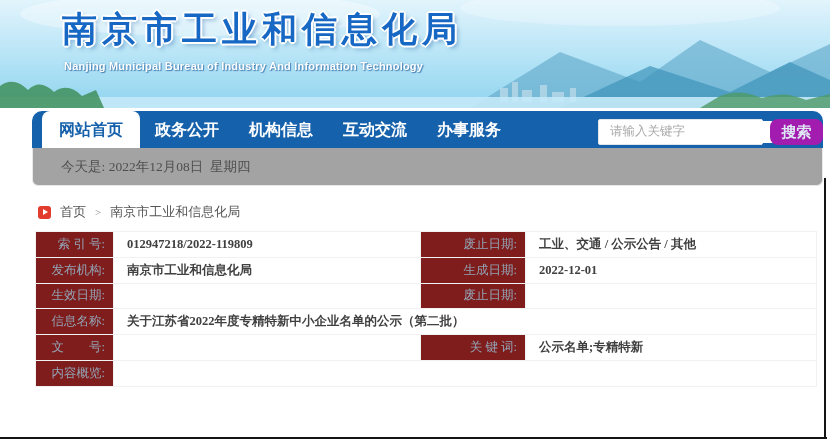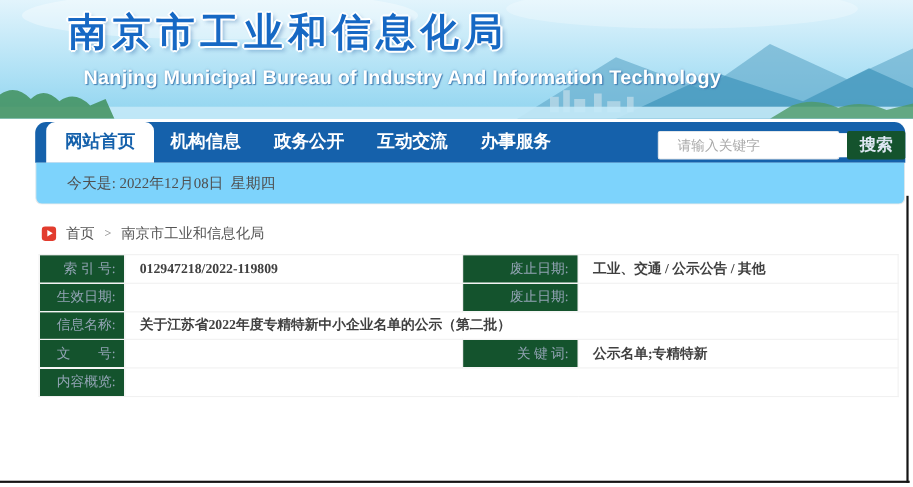--- a/index.html
+++ b/index.html
@@ -8,69 +8,69 @@
 
   
   .banner{position:absolute;left:0;top:0;width:830px;height:108px;overflow:hidden;}
   .banner svg{position:absolute;left:0;top:0;}
   .banner-title{position:absolute;left:62px;top:6px;
     font-family:"Liberation Sans","DejaVu Sans",sans-serif;font-weight:bold;
     font-size:35px;letter-spacing:5px;color:#1668c4;white-space:pre;
     text-shadow:-2px 0 0 #fff,2px 0 0 #fff,0 -2px 0 #fff,0 2px 0 #fff,
       -1px -1px 0 #fff,1px -1px 0 #fff,-1px 1px 0 #fff,1px 1px 0 #fff,
       3px 3px 4px rgba(30,90,160,.45);}
-  .banner-sub{position:absolute;left:76px;top:60px;
+  .banner-sub{position:absolute;left:64px;top:60px;
     font-family:"Liberation Sans","DejaVu Sans",sans-serif;font-weight:bold;
-    font-size:18px;color:#fff;letter-spacing:.2px;
+    font-size:11px;color:#fff;letter-spacing:.2px;
     text-shadow:1px 1px 1px rgba(60,120,175,.9),0 0 2px rgba(70,130,180,.6);}
 
   
   .navbar{position:absolute;left:32px;top:111px;width:791px;height:37px;
     background:#1561ab;border-radius:10px 10px 0 0;}
   .nav-tabs{display:flex;align-items:flex-start;height:37px;border-radius:16px;}
   .tab{width:94px;height:37px;line-height:37px;text-align:center;color:#fff;
     font-family:"Liberation Sans","DejaVu Sans",sans-serif;font-weight:bold;
     font-size:16px;cursor:pointer;}
   .tab-active{width:98px;margin-left:10px;background:#fff;color:#1561ab;
     border-radius:8px 8px 0 0;}
   .search-box{position:absolute;left:566px;top:8px;width:165px;height:26px;
     background:#fff;border:1px solid #e2e6ea;border-radius:2px;box-sizing:border-box;
     display:flex;align-items:center;padding-left:8px;}
-  .search-box input{border:none;outline:none;flex:1;height:20px;margin-left:7px;
-    font-family:Liberation Serif, serif;font-size:12.5px;color:#555;}
+  .search-box input{border:none;outline:none;flex:1;height:20px;margin-left:1px;
+    font-family:Liberation Mono, monospace;font-size:12.5px;color:#555;}
   .search-box input::placeholder{color:#a9a9a9;}
   .search-btn{position:absolute;left:738px;top:8px;width:53px;height:26px;
-    background:#14532d;border:none;border-radius:2px;color:#dfe8f4;
+    background:#a21caf;border:none;border-radius:8px;color:#dfe8f4;
     font-family:"Liberation Sans","DejaVu Sans",sans-serif;font-weight:bold;
     font-size:15px;cursor:pointer;line-height:26px;text-align:center;padding:0;}
 
   
   .dateline{position:absolute;left:32px;top:148px;width:791px;height:38px;
-    background:#7dd3fc;border:1px solid #e9e9e9;border-top:none;
+    background:#a3a3a3;border:1px solid #e9e9e9;border-top:none;
     border-radius:0 0 6px 6px;box-sizing:border-box;
     display:flex;align-items:center;padding-left:28px;}
   .dateline-text{font-size:13.5px;color:#4f4f4f;white-space:pre;}
 
   
   .breadcrumb{position:absolute;left:38px;top:203px;display:flex;align-items:center;
     gap:9px;font-size:13px;color:#555;}
   .crumb-icon{width:13px;height:13px;border-radius:3px;background:#e23c2e;
     display:inline-flex;align-items:center;justify-content:center;flex:none;}
   .crumb-icon::after{content:'';border-left:5px solid #fff;
     border-top:3px solid transparent;border-bottom:3px solid transparent;margin-left:1px;}
   .crumb{cursor:pointer;}
   .crumb-sep{color:#8a8a8a;font-size:11px;}
 
   
   .info-table{position:absolute;left:35px;top:231px;width:781px;
     border-collapse:collapse;table-layout:fixed;background:#fff;
     border:1px solid #e3e3e3;font-size:12.5px;}
   .info-table td{height:24.8px;border:1px solid #f1f1f1;overflow:hidden;
     white-space:nowrap;}
-  .cell-label{background:#14532d;color:#93a4b5;text-align:right;
+  .cell-label{background:#7f1d1d;color:#93a4b5;text-align:right;
     padding:0 8px 0 0;}
   .cell-value{color:#404040;font-weight:bold;padding:0 4px 0 13px;}
   .file-link{display:inline-flex;align-items:center;cursor:pointer;}
   .file-link .dl-ico{flex:none;margin-right:42px;display:inline-flex;}
 
   
   .frame-bottom{position:absolute;left:0;top:437px;width:827px;height:2px;background:#141414;}
   .frame-right{position:absolute;left:824px;top:178px;width:2px;height:261px;background:#141414;}
 </style>
 </head>
@@ -104,22 +104,22 @@
       <path d="M0,108 L0,86 Q14,76 28,90 Q40,78 54,92 Q68,82 82,96 L96,90 L104,108 Z" fill="#3f8f5c" opacity="0.85"></path>
       <path d="M700,108 L720,96 Q740,88 762,98 Q784,90 806,100 L830,94 L830,108 Z" fill="#4d9a66" opacity="0.8"></path>
     </svg>
     <div class="banner-title">南京市工业和信息化局</div>
     <div class="banner-sub">Nanjing Municipal Bureau of Industry And Information Technology</div>
   </div>
 
   <div class="navbar">
     <div class="nav-tabs">
         <div class="tab tab-active">网站首页</div>
+        <div class="tab">政务公开</div>
         <div class="tab">机构信息</div>
-        <div class="tab">政务公开</div>
         <div class="tab">互动交流</div>
         <div class="tab">办事服务</div>
       </div>
     <div class="search-box">
       <svg width="14" height="14" viewBox="0 0 14 14" aria-hidden="true">
         <circle cx="5.7" cy="5.7" r="4.4" fill="none" stroke="#8d939c" stroke-width="1.6"></circle>
         <line x1="9.2" y1="9.2" x2="13" y2="13" stroke="#8d939c" stroke-width="1.6" stroke-linecap="round"></line>
       </svg>
       <input type="text" placeholder="请输入关键字" style="">
     </div>
@@ -147,20 +147,26 @@
         <col style="width:291px">
     </colgroup>
     <tbody>
         <tr>
           <td class="cell-label">索 引 号:</td>
           <td class="cell-value">012947218/2022-119809</td>
           <td class="cell-label">废止日期:</td>
           <td class="cell-value">工业、交通 / 公示公告 / 其他</td>
         </tr>
         <tr>
+          <td class="cell-label">发布机构:</td>
+          <td class="cell-value">南京市工业和信息化局</td>
+          <td class="cell-label">生成日期:</td>
+          <td class="cell-value">2022-12-01</td>
+        </tr>
+        <tr>
           <td class="cell-label">生效日期:</td>
           <td class="cell-value"></td>
           <td class="cell-label">废止日期:</td>
           <td class="cell-value"></td>
         </tr>
         <tr>
           <td class="cell-label">信息名称:</td>
           <td class="cell-value" colspan="3">关于江苏省2022年度专精特新中小企业名单的公示（第二批）</td>
         </tr>
         <tr>

